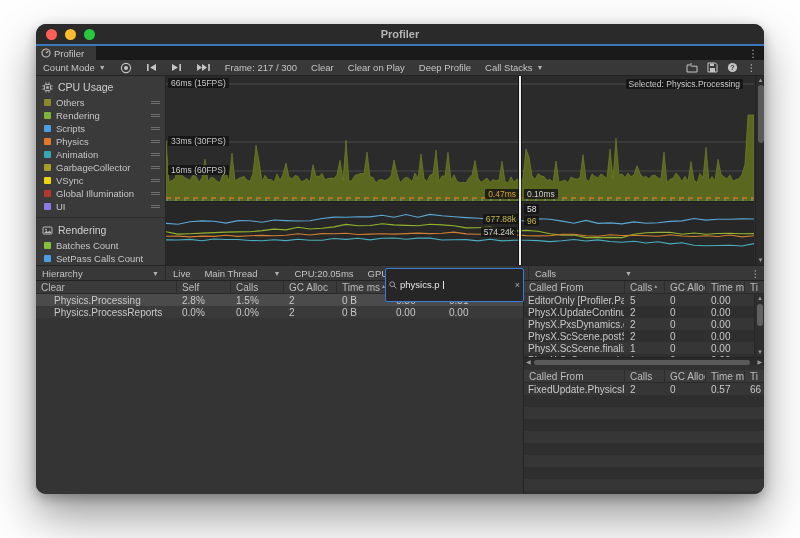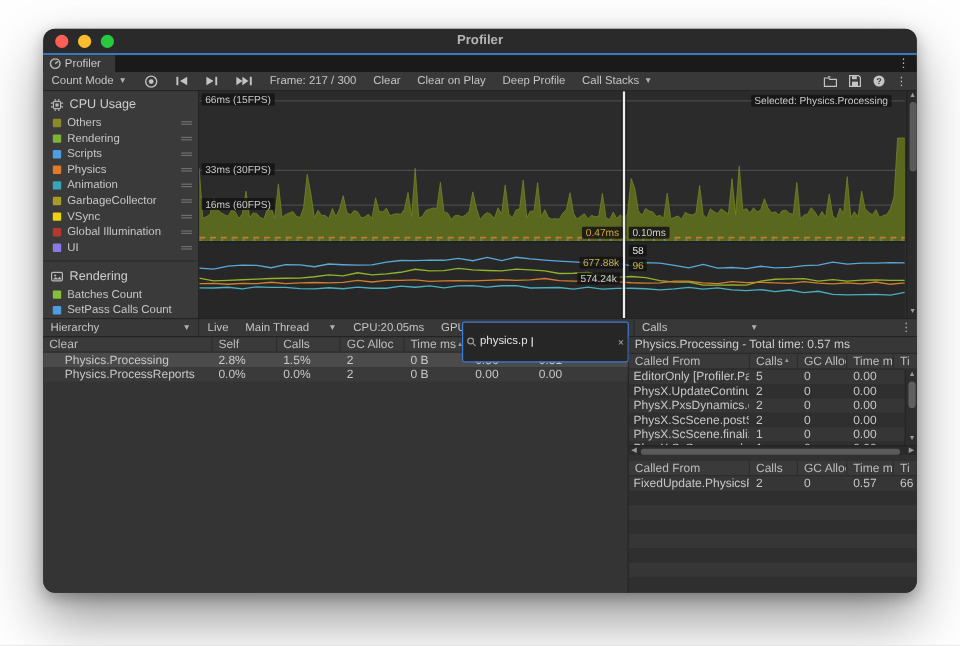--- a/index.html
+++ b/index.html
@@ -389,21 +389,20 @@
               <div>2</div>
               <div>0 B</div>
               <div>0.00</div>
               <div>0.00</div>
               <div></div>
             </div>
           </div>
       </div>
 
       <div class="right-pane">
-        <div class="summary nowrap">Physics.Processing - Total time: 0.57 ms</div>
 
         <div class="grid-r thead">
           <div>
               <span>Called From</span>
             </div>
           <div>
               <span>Calls</span>
               <span class="sortmark">▴</span>
             </div>
           <div>

